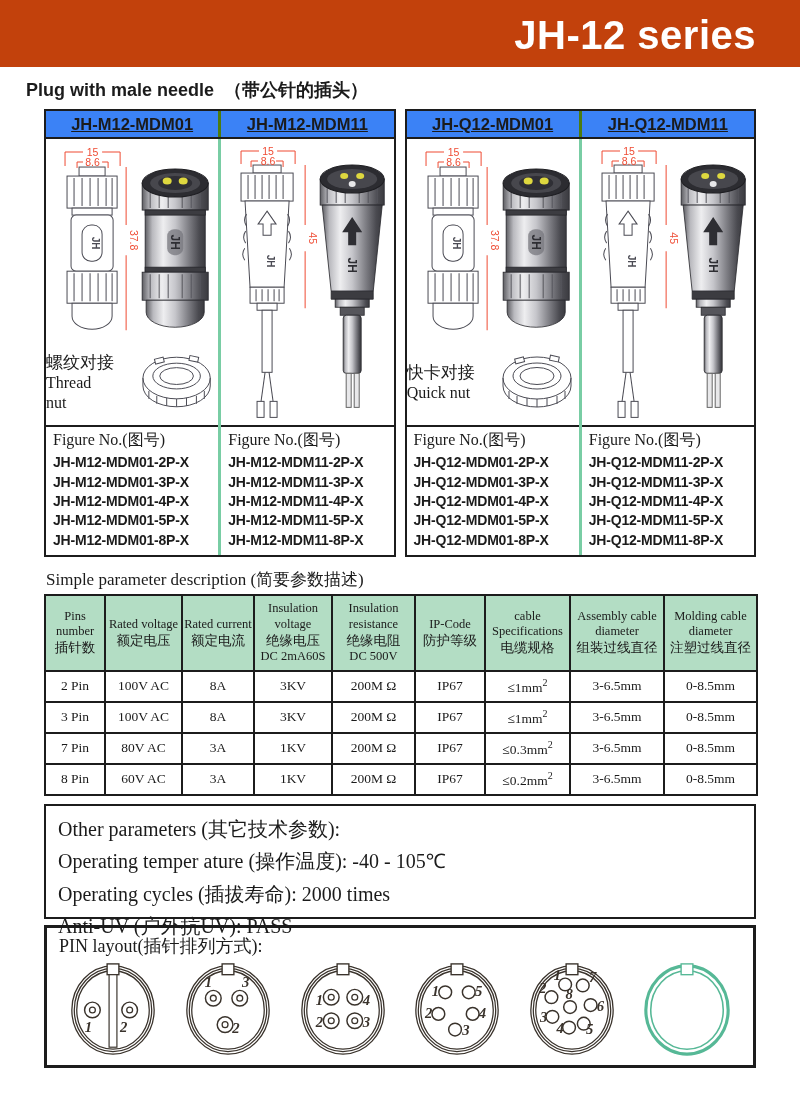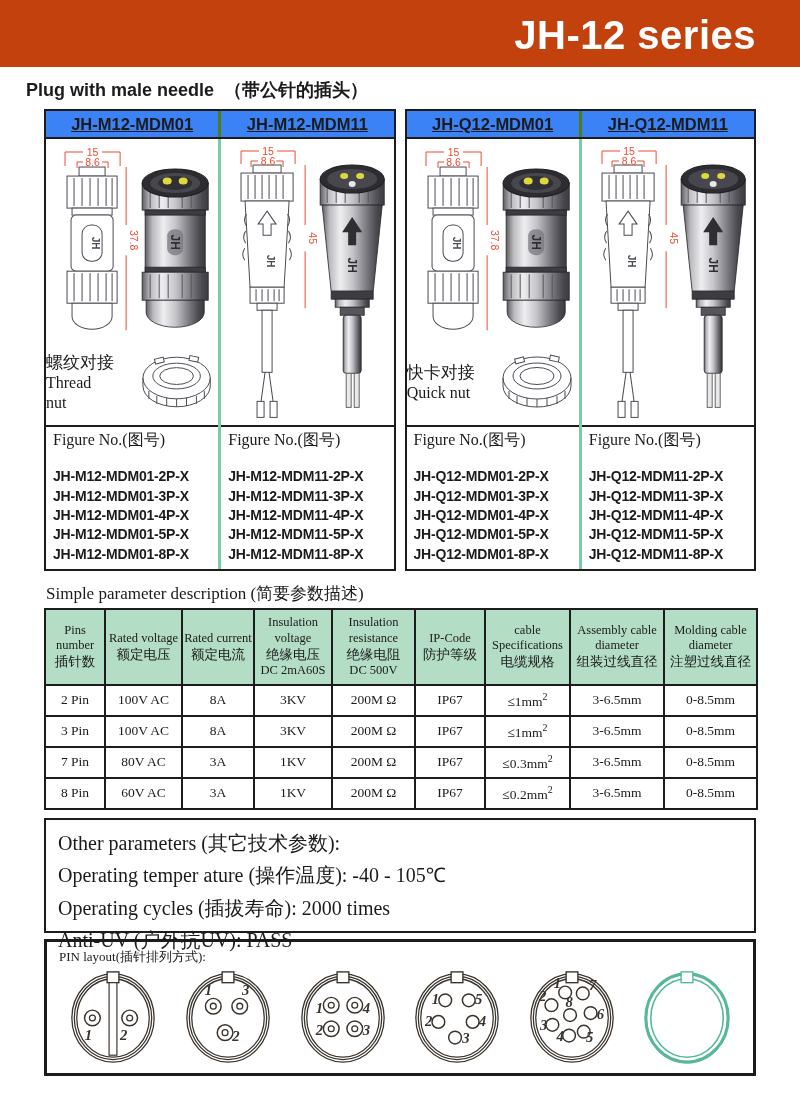--- a/index.html
+++ b/index.html
@@ -24,38 +24,38 @@
   .group-body{display:flex;}
   .pcol{flex:1;display:flex;flex-direction:column;width:50%;}
   .pcol + .pcol{border-left:3px solid #79cda4;}
   .art{display:block;}
   .art svg{display:block;width:100%;height:auto;}
   .nut-row{height:86px;display:flex;align-items:center;justify-content:center;gap:20px;}
   .nut-text{line-height:1.25;}
   .nut-text .cn{font-size:17px;}
   .nut-text .en{font-size:16px;}
   .figures{border-top:2px solid #1c1c1c;padding:3px 0 5px 7px;}
-  .figures .ftitle{font-size:16px;margin-bottom:16px;}
+  .figures .ftitle{font-size:16px;margin-bottom:2px;}
   .figures .fmodel{font-family:"Liberation Sans",sans-serif;font-weight:bold;font-size:14px;
     letter-spacing:-0.2px;line-height:1.38;white-space:nowrap;}
   
   .section-title{margin:11px 0 3px 46px;font-size:17px;}
   table.params{border-collapse:collapse;table-layout:fixed;width:712px;margin:0 0 8px 44px;}
   .params th,.params td{border:2px solid #1c1c1c;text-align:center;vertical-align:middle;padding:1px 1px;}
   .params th{background:#b3ddc4;font-weight:normal;height:72px;}
   .params th .en{display:block;font-size:12.5px;line-height:1.22;}
   .params th .cn{display:block;font-size:13.5px;line-height:1.3;}
   .params td{height:27px;font-size:13.5px;}
   .params td sup{font-size:10px;}
   
   .other-box{border:2px solid #1c1c1c;margin:5px 44px 0;padding:7px 12px 9px;height:95px;box-sizing:content-box;}
   .other-box .line{font-size:20px;line-height:1.62;}
   
   .pin-box{border:3px solid #1c1c1c;margin:6px 44px 0;padding:4px 8px 6px;}
-  .pin-title{font-size:13px;margin:2px 0 1px 4px;}
+  .pin-title{font-size:18px;margin:2px 0 1px 4px;}
   .pin-row{display:flex;justify-content:space-between;align-items:flex-start;padding:0 2px;}
   .pole{width:112px;text-align:center;}
   .pole-art{height:100px;display:flex;justify-content:center;}
   
   .dim{fill:#ef4b33;font-family:"Liberation Sans",sans-serif;font-size:10.5px;text-anchor:middle;}
   .jh-draw{fill:#4b4b54;font-family:"Liberation Sans",sans-serif;font-weight:bold;font-size:10px;text-anchor:middle;}
   .jh-photo{fill:#2e2e33;font-family:"Liberation Sans",sans-serif;font-weight:bold;font-size:12px;text-anchor:middle;}
 </style>
 </head>
 <body>

